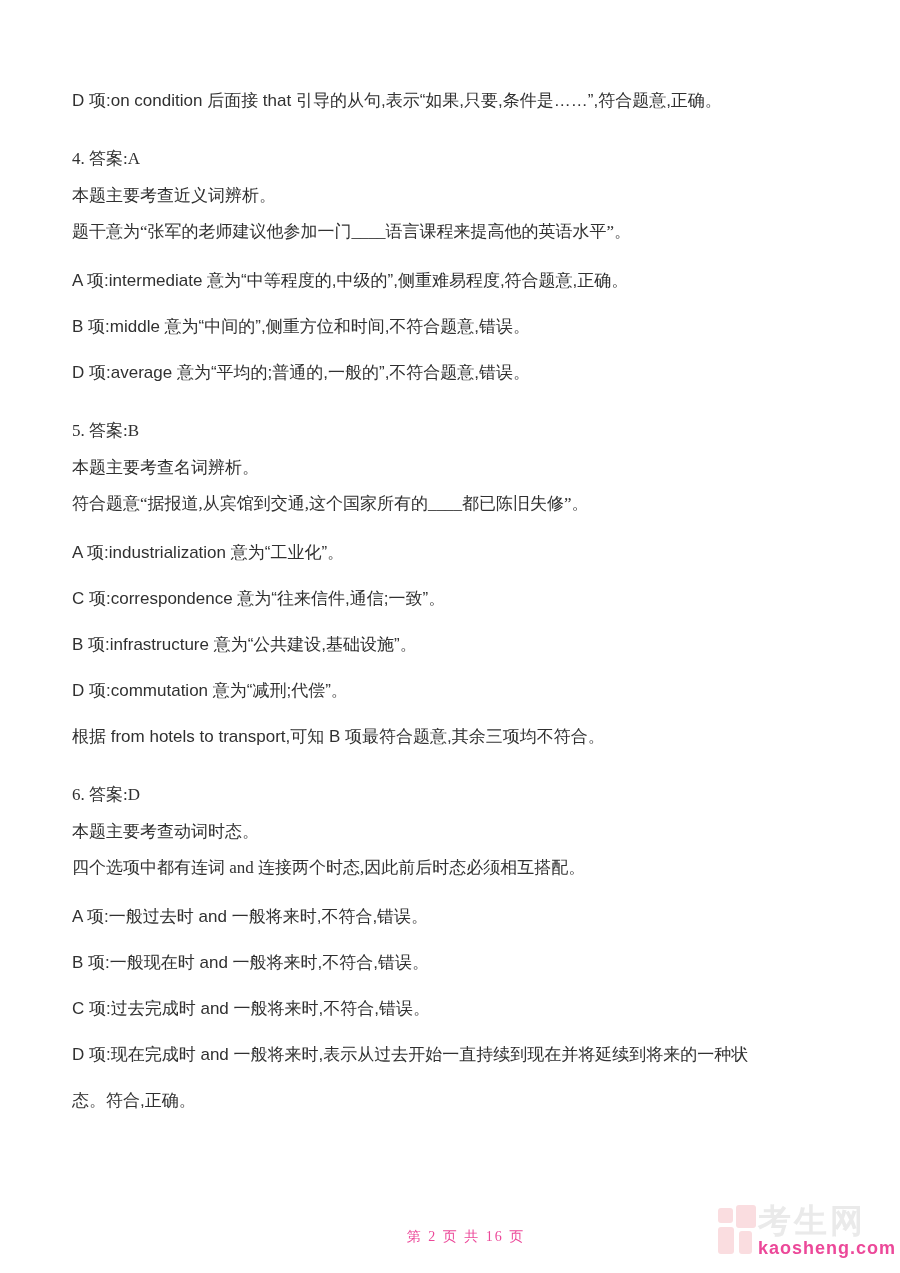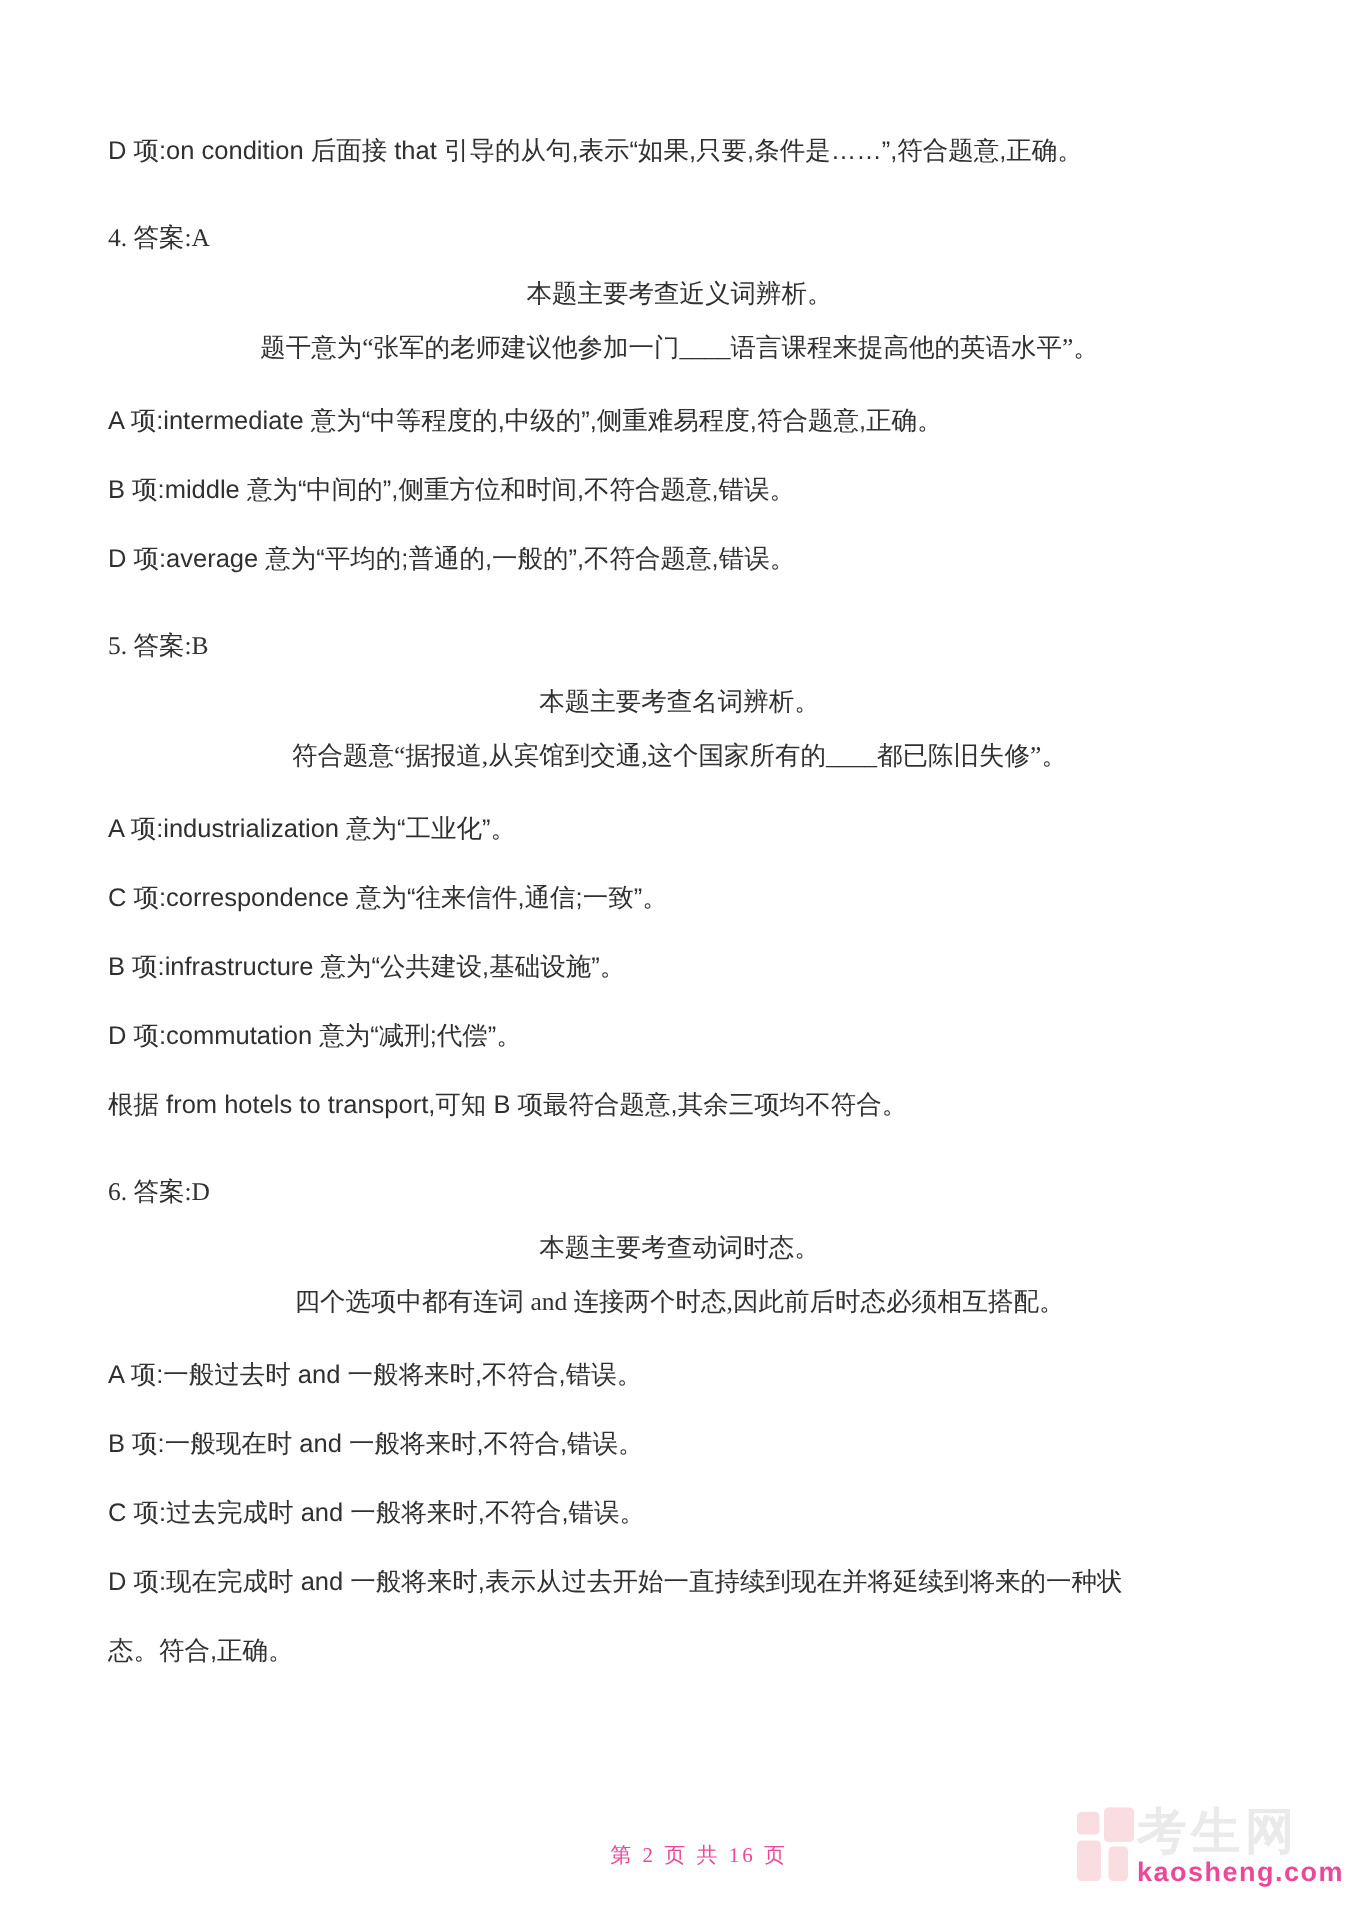--- a/index.html
+++ b/index.html
@@ -32,21 +32,20 @@
   
   p.answer {
     font-family: "Liberation Serif", serif;
     line-height: 38px;
     margin-top: 16px;
   }
   
   p.explain {
     font-family: "Liberation Serif", serif;
     line-height: 36px;
-    text-align: center;
   }
   p.explain + p.option { margin-top: 8px; }
 
   .footer {
     position: absolute;
     left: 16px;
     top: 1228px;
     width: 100%;
     text-align: center;
     font-family: "Liberation Serif", serif;

